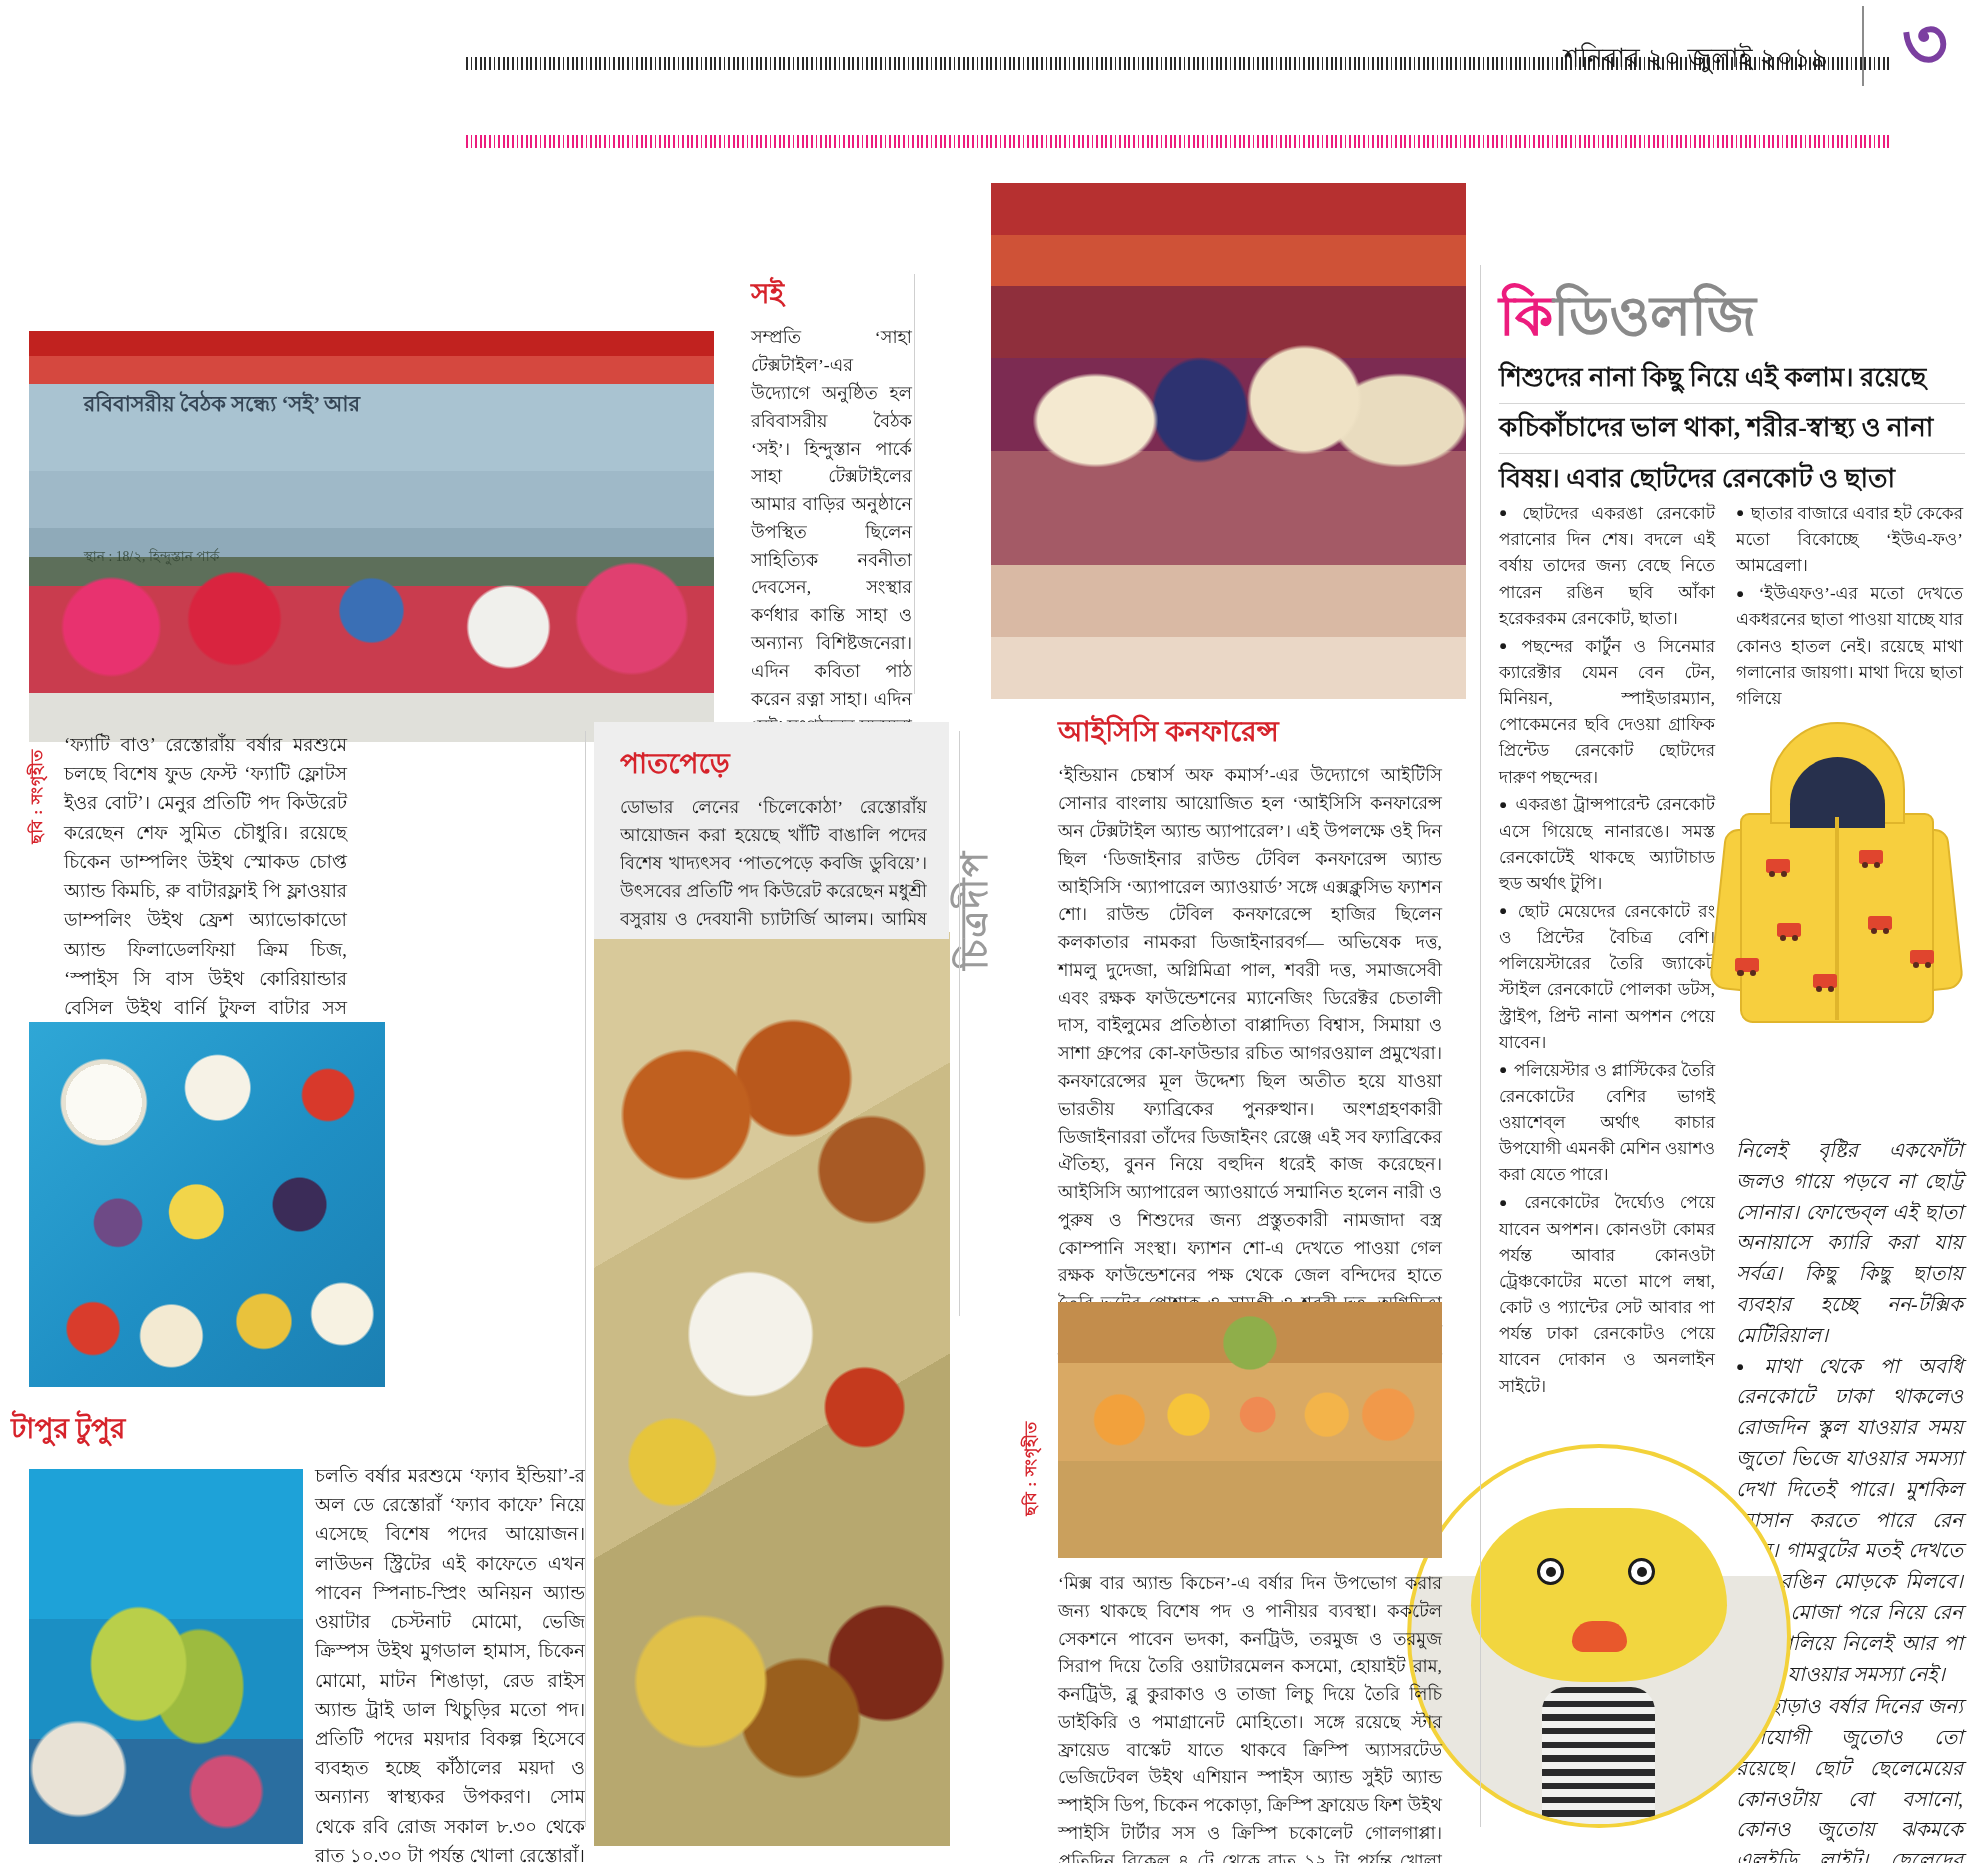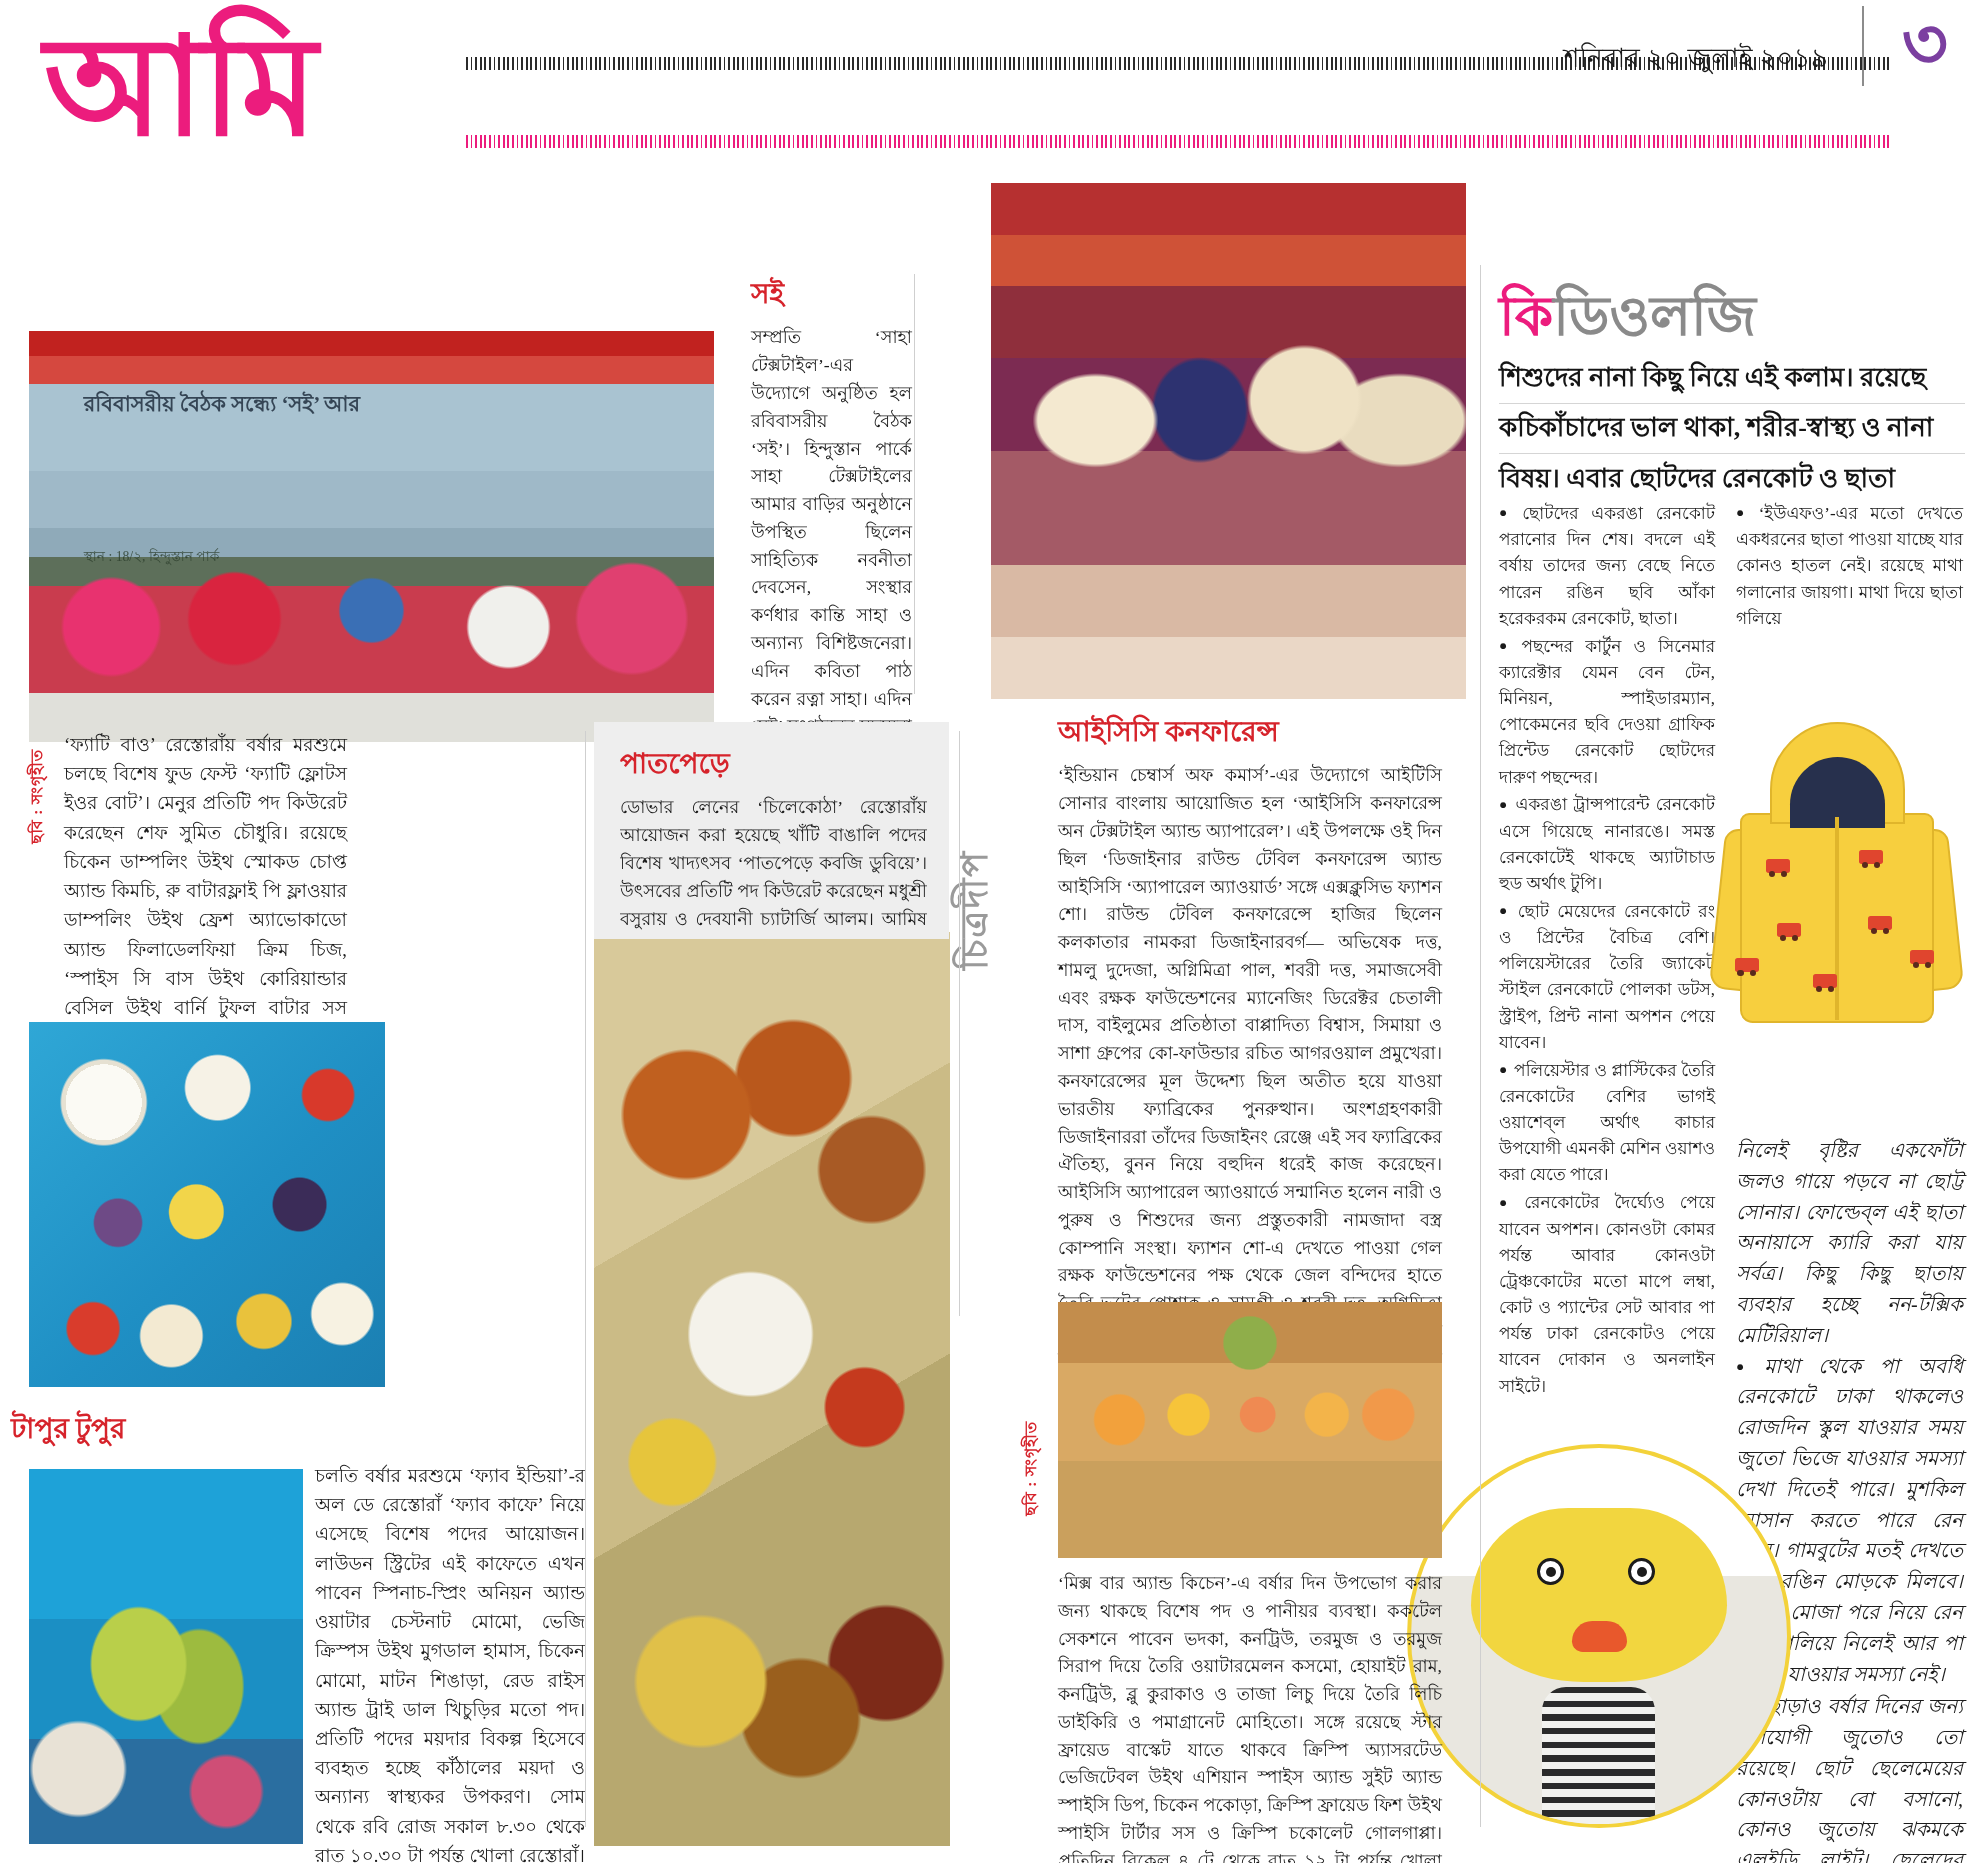--- a/index.html
+++ b/index.html
@@ -364,21 +364,20 @@
     border-bottom: 0.9px solid #d5d5d5;
     padding-bottom: 3.7px;
     margin-bottom: 3.7px;
   }
   .kid-standfirst span:last-child { border-bottom: none; }
 </style>
 </head>
 <body>
 
 <div id="masthead">
-  <div class="masthead-logo">আমি</div>
   <div class="masthead-rule-top"></div>
   <div class="masthead-rule-bottom"></div>
   <div class="masthead-date">শনিবার ২০ জুলাই ২০১৯</div>
   <div class="masthead-divider"></div>
   <div class="masthead-pagenum">৩</div>
 </div>
 
 <div class="photo" id="photo-sai" style="left:29px; top:291px; width:685px; height:411px;margin-top:40px;">
   <div class="banner-text">রবিবাসরীয় বৈঠক সন্ধ্যে ‘সই’ আর</div>
   <div class="banner-sub">স্থান : 18/২, হিন্দুস্তান পার্ক</div>
@@ -405,20 +404,21 @@
 <div class="col body-text" style="left:1499px; top:501px; width:216px; font-size:17px; line-height:1.54;">
   <span class="bul">ছোটদের একরঙা রেনকোট পরানোর দিন শেষ। বদলে এই বর্ষায় তাদের জন্য বেছে নিতে পারেন রঙিন ছবি আঁকা হরেকরকম রেনকোট, ছাতা।</span>
   <span class="bul">পছন্দের কার্টুন ও সিনেমার ক্যারেক্টার যেমন বেন টেন, মিনিয়ন, স্পাইডারম্যান, পোকেমনের ছবি দেওয়া গ্রাফিক প্রিন্টেড রেনকোট ছোটদের দারুণ পছন্দের।</span>
   <span class="bul">একরঙা ট্রান্সপারেন্ট রেনকোট এসে গিয়েছে নানারঙে। সমস্ত রেনকোটেই থাকছে অ্যাটাচাড হুড অর্থাৎ টুপি।</span>
   <span class="bul">ছোট মেয়েদের রেনকোটে রং ও প্রিন্টের বৈচিত্র বেশি। পলিয়েস্টারের তৈরি জ্যাকেট স্টাইল রেনকোটে পোলকা ডটস, স্ট্রাইপ, প্রিন্ট নানা অপশন পেয়ে যাবেন।</span>
   <span class="bul">পলিয়েস্টার ও প্লাস্টিকের তৈরি রেনকোটের বেশির ভাগই ওয়াশেব্‌ল অর্থাৎ কাচার উপযোগী এমনকী মেশিন ওয়াশও করা যেতে পারে।</span>
   <span class="bul">রেনকোটের দৈর্ঘ্যেও পেয়ে যাবেন অপশন। কোনওটা কোমর পর্যন্ত আবার কোনওটা ট্রেঞ্চকোটের মতো মাপে লম্বা, কোট ও প্যান্টের সেট আবার পা পর্যন্ত ঢাকা রেনকোটও পেয়ে যাবেন দোকান ও অনলাইন সাইটে।</span>
 </div>
 
 <div class="col body-text" style="left:1736px; top:501px; width:227px; font-size:17px; line-height:1.54;">
+  <span class="bul">ছাতার বাজারে এবার হট কেকের মতো বিকোচ্ছে ‘ইউএ-ফও’ আমব্রেলা।</span>
   <span class="bul">‘ইউএফও’-এর মতো দেখতে একধরনের ছাতা পাওয়া যাচ্ছে যার কোনও হাতল নেই। রয়েছে মাথা গলানোর জায়গা। মাথা দিয়ে ছাতা গলিয়ে</span>
 </div>
 
 <div id="raincoat" style="left:1722px; top:722px; width:234px; height:311px;">
   <div class="rc-sleeveL"></div>
   <div class="rc-sleeveR"></div>
   <div class="rc-body"></div>
   <div class="rc-hood"></div>
   <div class="rc-hood-in"></div>
   <div class="rc-zip"></div>

